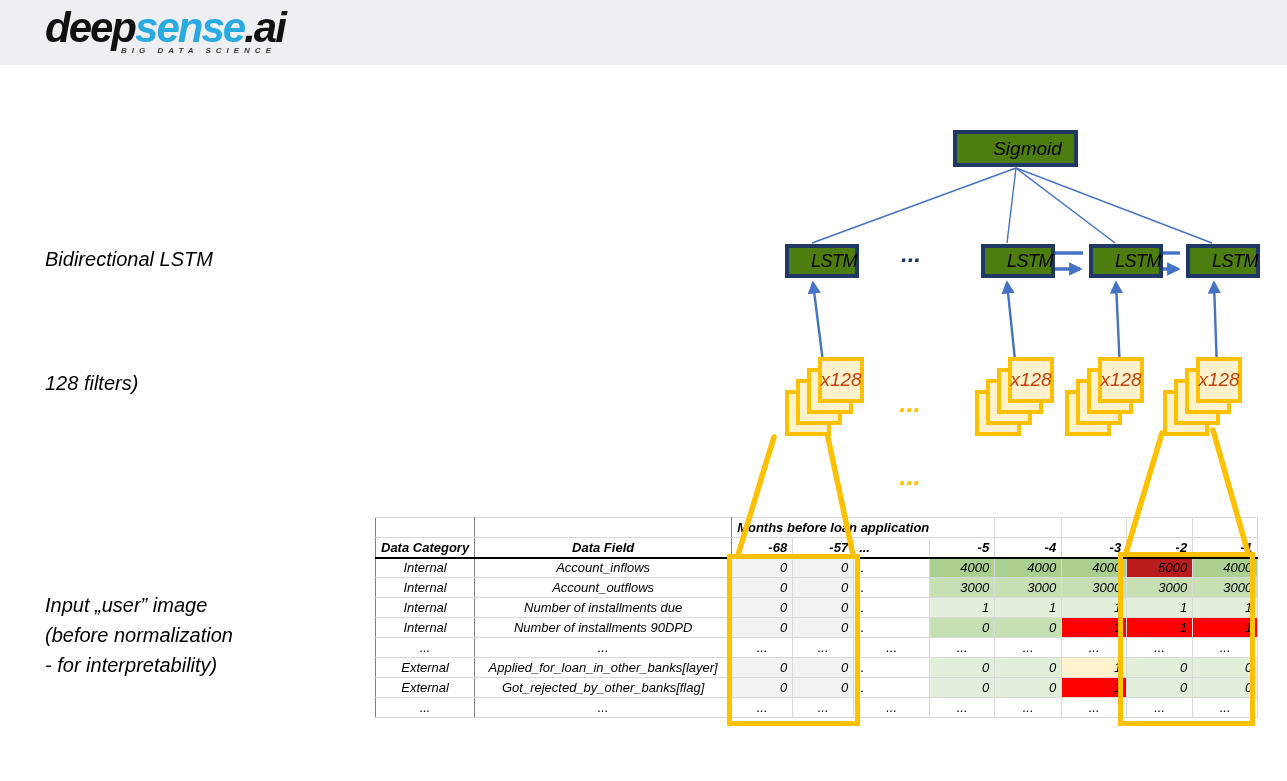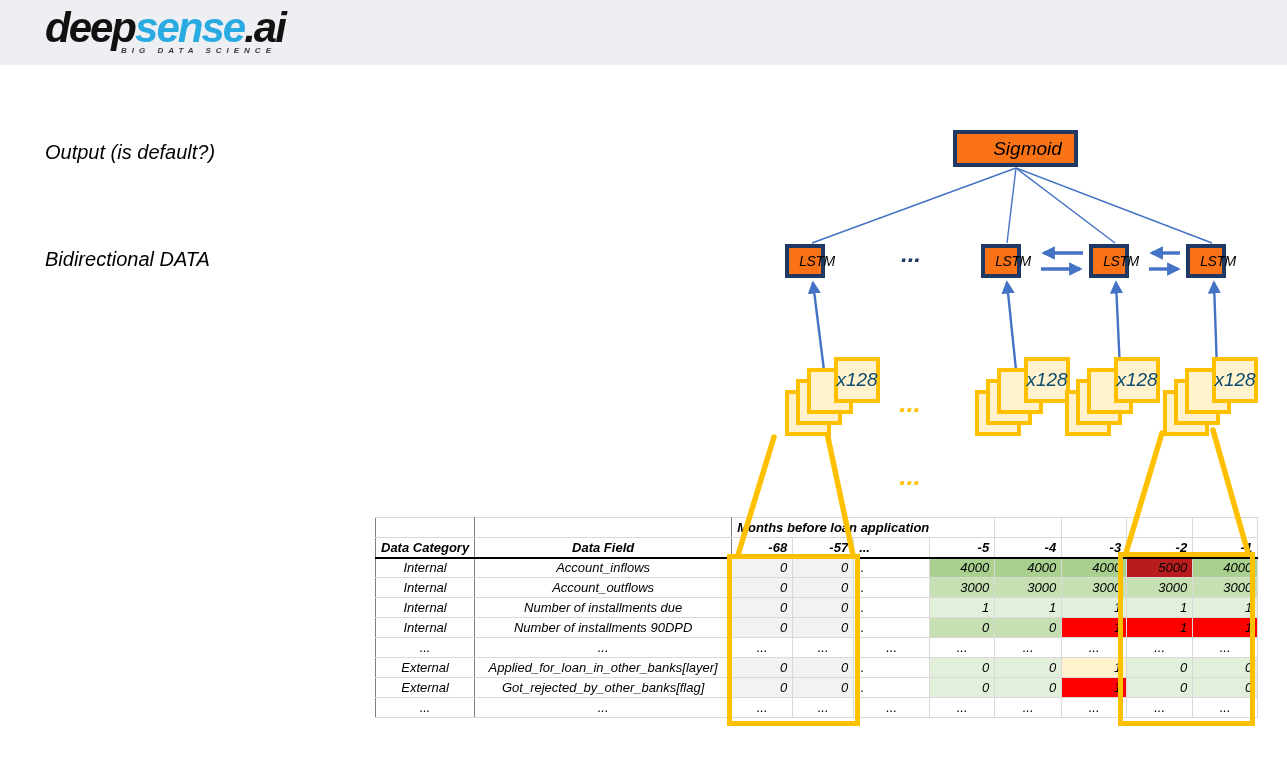--- a/index.html
+++ b/index.html
@@ -15,39 +15,39 @@
 
   
   .label{position:absolute;left:45px;font-size:20px;color:#000;line-height:30px;}
   .out-label{top:137px;}
   .lstm-label{top:244px;}
   .conv-label{top:368px;}
   .input-label{top:590px;}
 
   
   .node{position:absolute;display:flex;align-items:center;justify-content:center;
-        background:#f97316;border:4px solid #1F3864;color:#000;z-index:3;box-sizing:border-box;padding-left:24px;}
+        background:#4d7c0f;border:4px solid #1F3864;color:#000;z-index:3;box-sizing:border-box;padding-left:24px;}
   .sigmoid{left:953px;top:130px;width:125px;height:37px;font-size:19px;}
-  .lstm{width:40px;height:34px;font-size:14px;letter-spacing:-0.5px;}
+  .lstm{width:74px;height:34px;font-size:18px;letter-spacing:-0.5px;}
   .lstm1{left:785px;top:244px;}
   .lstm2{left:981px;top:244px;}
   .lstm3{left:1089px;top:244px;}
   .lstm4{left:1186px;top:244px;}
 
   .dots{position:absolute;width:44px;text-align:center;font-weight:700;z-index:3;}
   .navy-dots{left:889px;top:240px;font-size:24px;color:#1F3864;}
   .gold-dots{font-size:26px;color:#FFC000;}
   .gold-dots1{left:888px;top:388px;}
   .gold-dots2{left:888px;top:461px;}
 
   
   .stack{position:absolute;width:46px;height:46px;z-index:3;}
   .sheet{position:absolute;width:38px;height:38px;background:#FFF2CC;border:4px solid #FFC000;}
   .sheet.d1{left:-11px;top:11px;} .sheet.d2{left:-22px;top:22px;} .sheet.d3{left:-33px;top:33px;}
-  .sheet.front{left:16px;top:0;display:flex;align-items:center;justify-content:center;font-size:19px;color:#0c4a6e;}
+  .sheet.front{left:0;top:0;display:flex;align-items:center;justify-content:center;font-size:19px;color:#c2410c;}
   .stack1{left:818px;top:357px;} .stack2{left:1008px;top:357px;}
   .stack3{left:1098px;top:357px;} .stack4{left:1196px;top:357px;}
 
   
   .wires{position:absolute;left:0;top:0;z-index:2;pointer-events:none;}
 
   
   .hl-rect{position:absolute;border:5px solid #FFC000;box-sizing:border-box;z-index:5;background:transparent;}
   .hl-left{left:727px;top:554px;width:133px;height:172px;}
   .hl-right{left:1118px;top:552px;width:137px;height:174px;}
@@ -73,23 +73,28 @@
 
 <div class="page">
 
   <header class="topbar">
     <div class="logo">
       <div class="logo-main"><span>deep</span><span class="lg-blue">sense</span><span>.ai</span></div>
       <div class="logo-tag">BIG DATA SCIENCE</div>
     </div>
   </header>
 
-  <div class="label out-label">Output (is default?)</div>
-  <div class="label lstm-label">Bidirectional DATA</div>
+  <div class="label lstm-label">Bidirectional LSTM</div>
   <div class="label conv-label">
+    <div>128 filters)</div>
+  </div>
+  <div class="label input-label">
+    <div>Input „user” image</div>
+    <div>(before normalization</div>
+    <div>-  for interpretability)</div>
   </div>
 
   <svg class="wires" width="1287" height="781" viewBox="0 0 1287 781">
     <defs>
       <marker id="ah" viewBox="0 0 10 10" refX="8" refY="5" markerWidth="5.5" markerHeight="5.5" orient="auto-start-reverse">
         <path d="M0,0 L10,5 L0,10 z" fill="#4472C4"></path>
       </marker>
       <marker id="ahBig" viewBox="0 0 10 10" refX="8" refY="5" markerWidth="4" markerHeight="4" orient="auto-start-reverse">
         <path d="M0,0 L10,5 L0,10 z" fill="#4472C4"></path>
       </marker>

